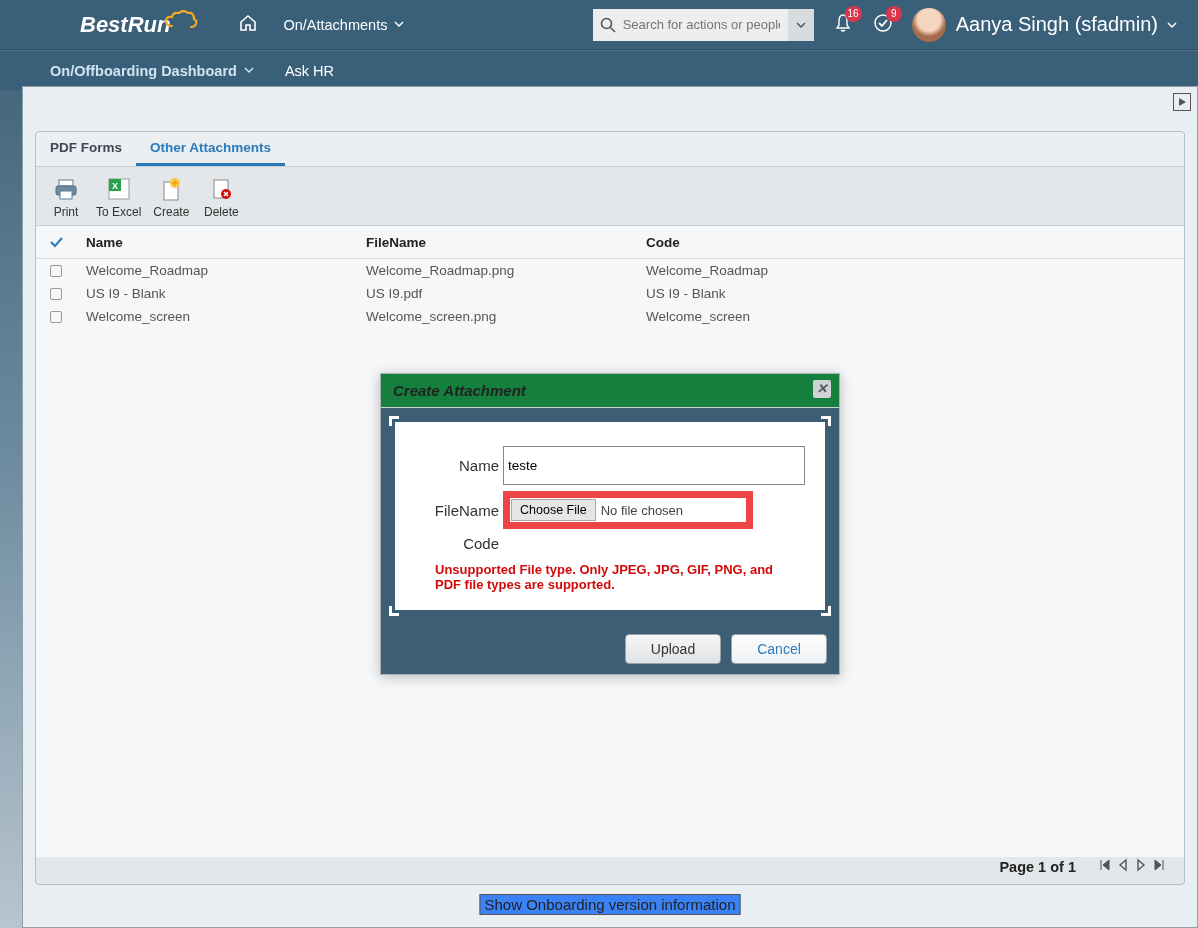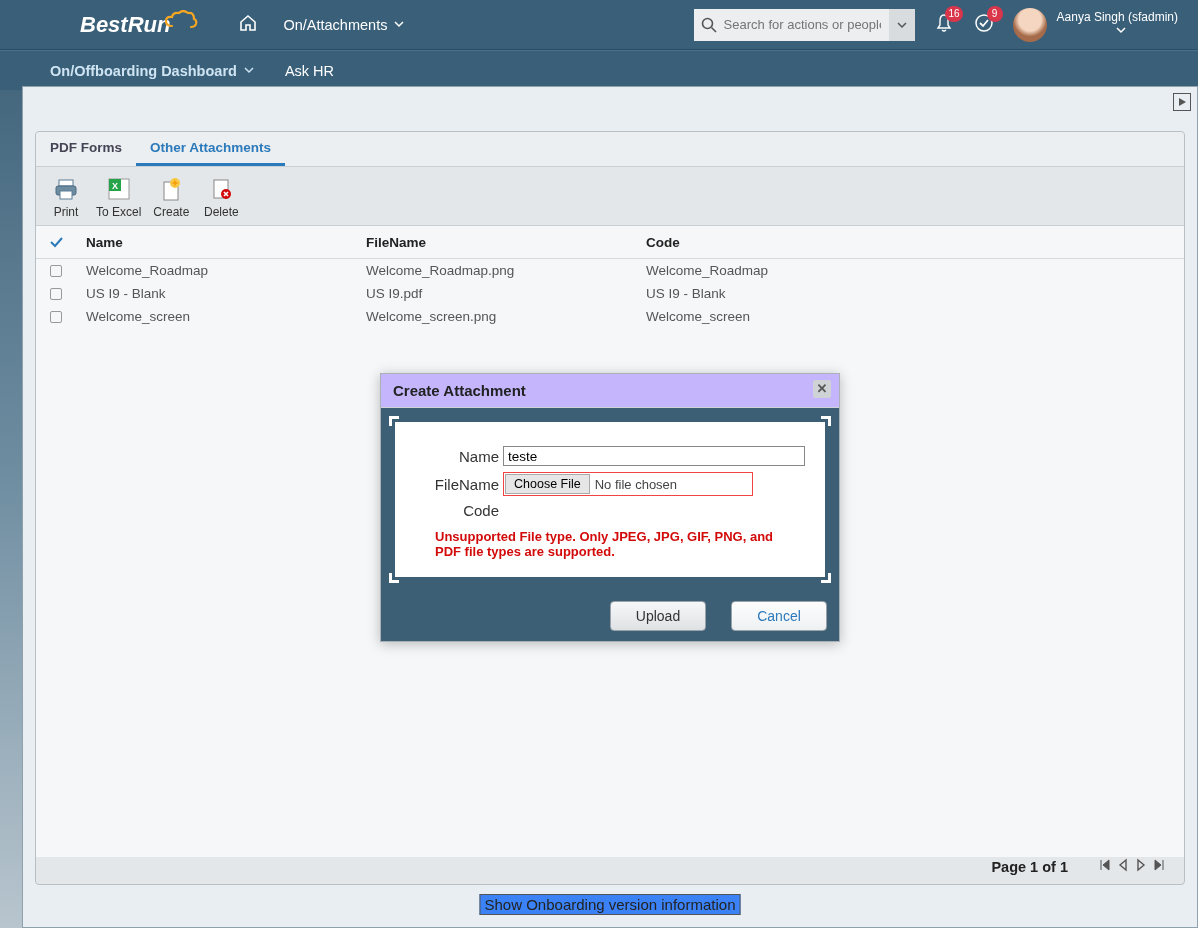--- a/index.html
+++ b/index.html
@@ -100,26 +100,25 @@
   }
   .avatar {
     width: 34px;
     height: 34px;
     border-radius: 50%;
     background: radial-gradient(circle at 50% 35%, #f5d6c0 40%, #a56b4a 60%);
     margin-left: 18px;
   }
   .user-name {
     color: #fff;
-    font-size: 12px;
+    font-size: 20px;
     margin-left: 10px;
     cursor: pointer;
     display: flex;
     align-items: center;
-    flex-direction: column;
   }
   .user-name .chev { margin-left: 8px; }
 
   
   .subnav {
     background: #395f79;
     height: 40px;
     display: flex;
     align-items: center;
     padding: 0 50px;
@@ -254,21 +253,21 @@
     margin: 0 auto;
     display: block;
   }
 
   .footer {
     position: absolute;
     bottom: 8px;
     right: 18px;
     display: flex;
     align-items: center;
-    gap: 30px;
+    gap: 22px;
     color: #222;
     font-size: 14.5px;
     font-weight: bold;
   }
   .pager-icons { display: flex; gap: 4px; }
   .pager-icons span { cursor: pointer; color: #555; font-size: 16px; }
 
   .bottom-link {
     position: absolute;
     bottom: 12px;
@@ -286,27 +285,28 @@
   .modal {
     position: absolute;
     top: 286px;
     left: 357px;
     width: 460px;
     background: #fff;
     border: 1px solid #aab2b8;
     box-shadow: 0 2px 12px rgba(0,0,0,0.25);
   }
   .modal-title {
-    background: #c4b5fd;
+    background: #15803d;
     padding: 8px 12px;
     font-size: 15px;
     font-weight: bold;
     color: #222;
     position: relative;
     border-bottom: 1px solid #cfd3d6;
+    font-style: italic;
   }
   .modal-close {
     position: absolute;
     right: 8px;
     top: 6px;
     width: 18px;
     height: 18px;
     background: #d0d3d5;
     color: #555;
     font-size: 13px;
@@ -336,30 +336,30 @@
   }
   .form-label {
     width: 84px;
     text-align: right;
     font-size: 15px;
     color: #333;
     margin-right: 4px;
   }
   .form-input {
     flex: 1;
-    height: 20px;
+    height: 39px;
     border: 1px solid #888;
     padding: 0 4px;
     font-size: 13.5px;
   }
   .file-wrap {
     flex: 1;
     display: flex;
-    border: 1px solid #ef4444;
-    height: 24px;
+    border: 7px solid #ef4444;
+    height: 38px;
     max-width: 250px;
   }
   .file-btn {
     background: #e6e6e6;
     border: 1px solid #aaa;
     padding: 0 8px;
     font-size: 12.5px;
     display: flex;
     align-items: center;
     margin: 1px;
@@ -379,21 +379,21 @@
     font-weight: bold;
     margin-top: 10px;
     margin-left: 20px;
     max-width: 350px;
   }
   .modal-footer {
     background: #3c5f76;
     padding: 10px 12px;
     display: flex;
     justify-content: flex-end;
-    gap: 25px;
+    gap: 10px;
   }
   .dlg-btn {
     min-width: 96px;
     height: 30px;
     border: 1px solid #9aa3a9;
     border-radius: 4px;
     font-size: 14px;
     cursor: pointer;
     background: linear-gradient(#f6f7f8, #dfe2e4);
     color: #333;

